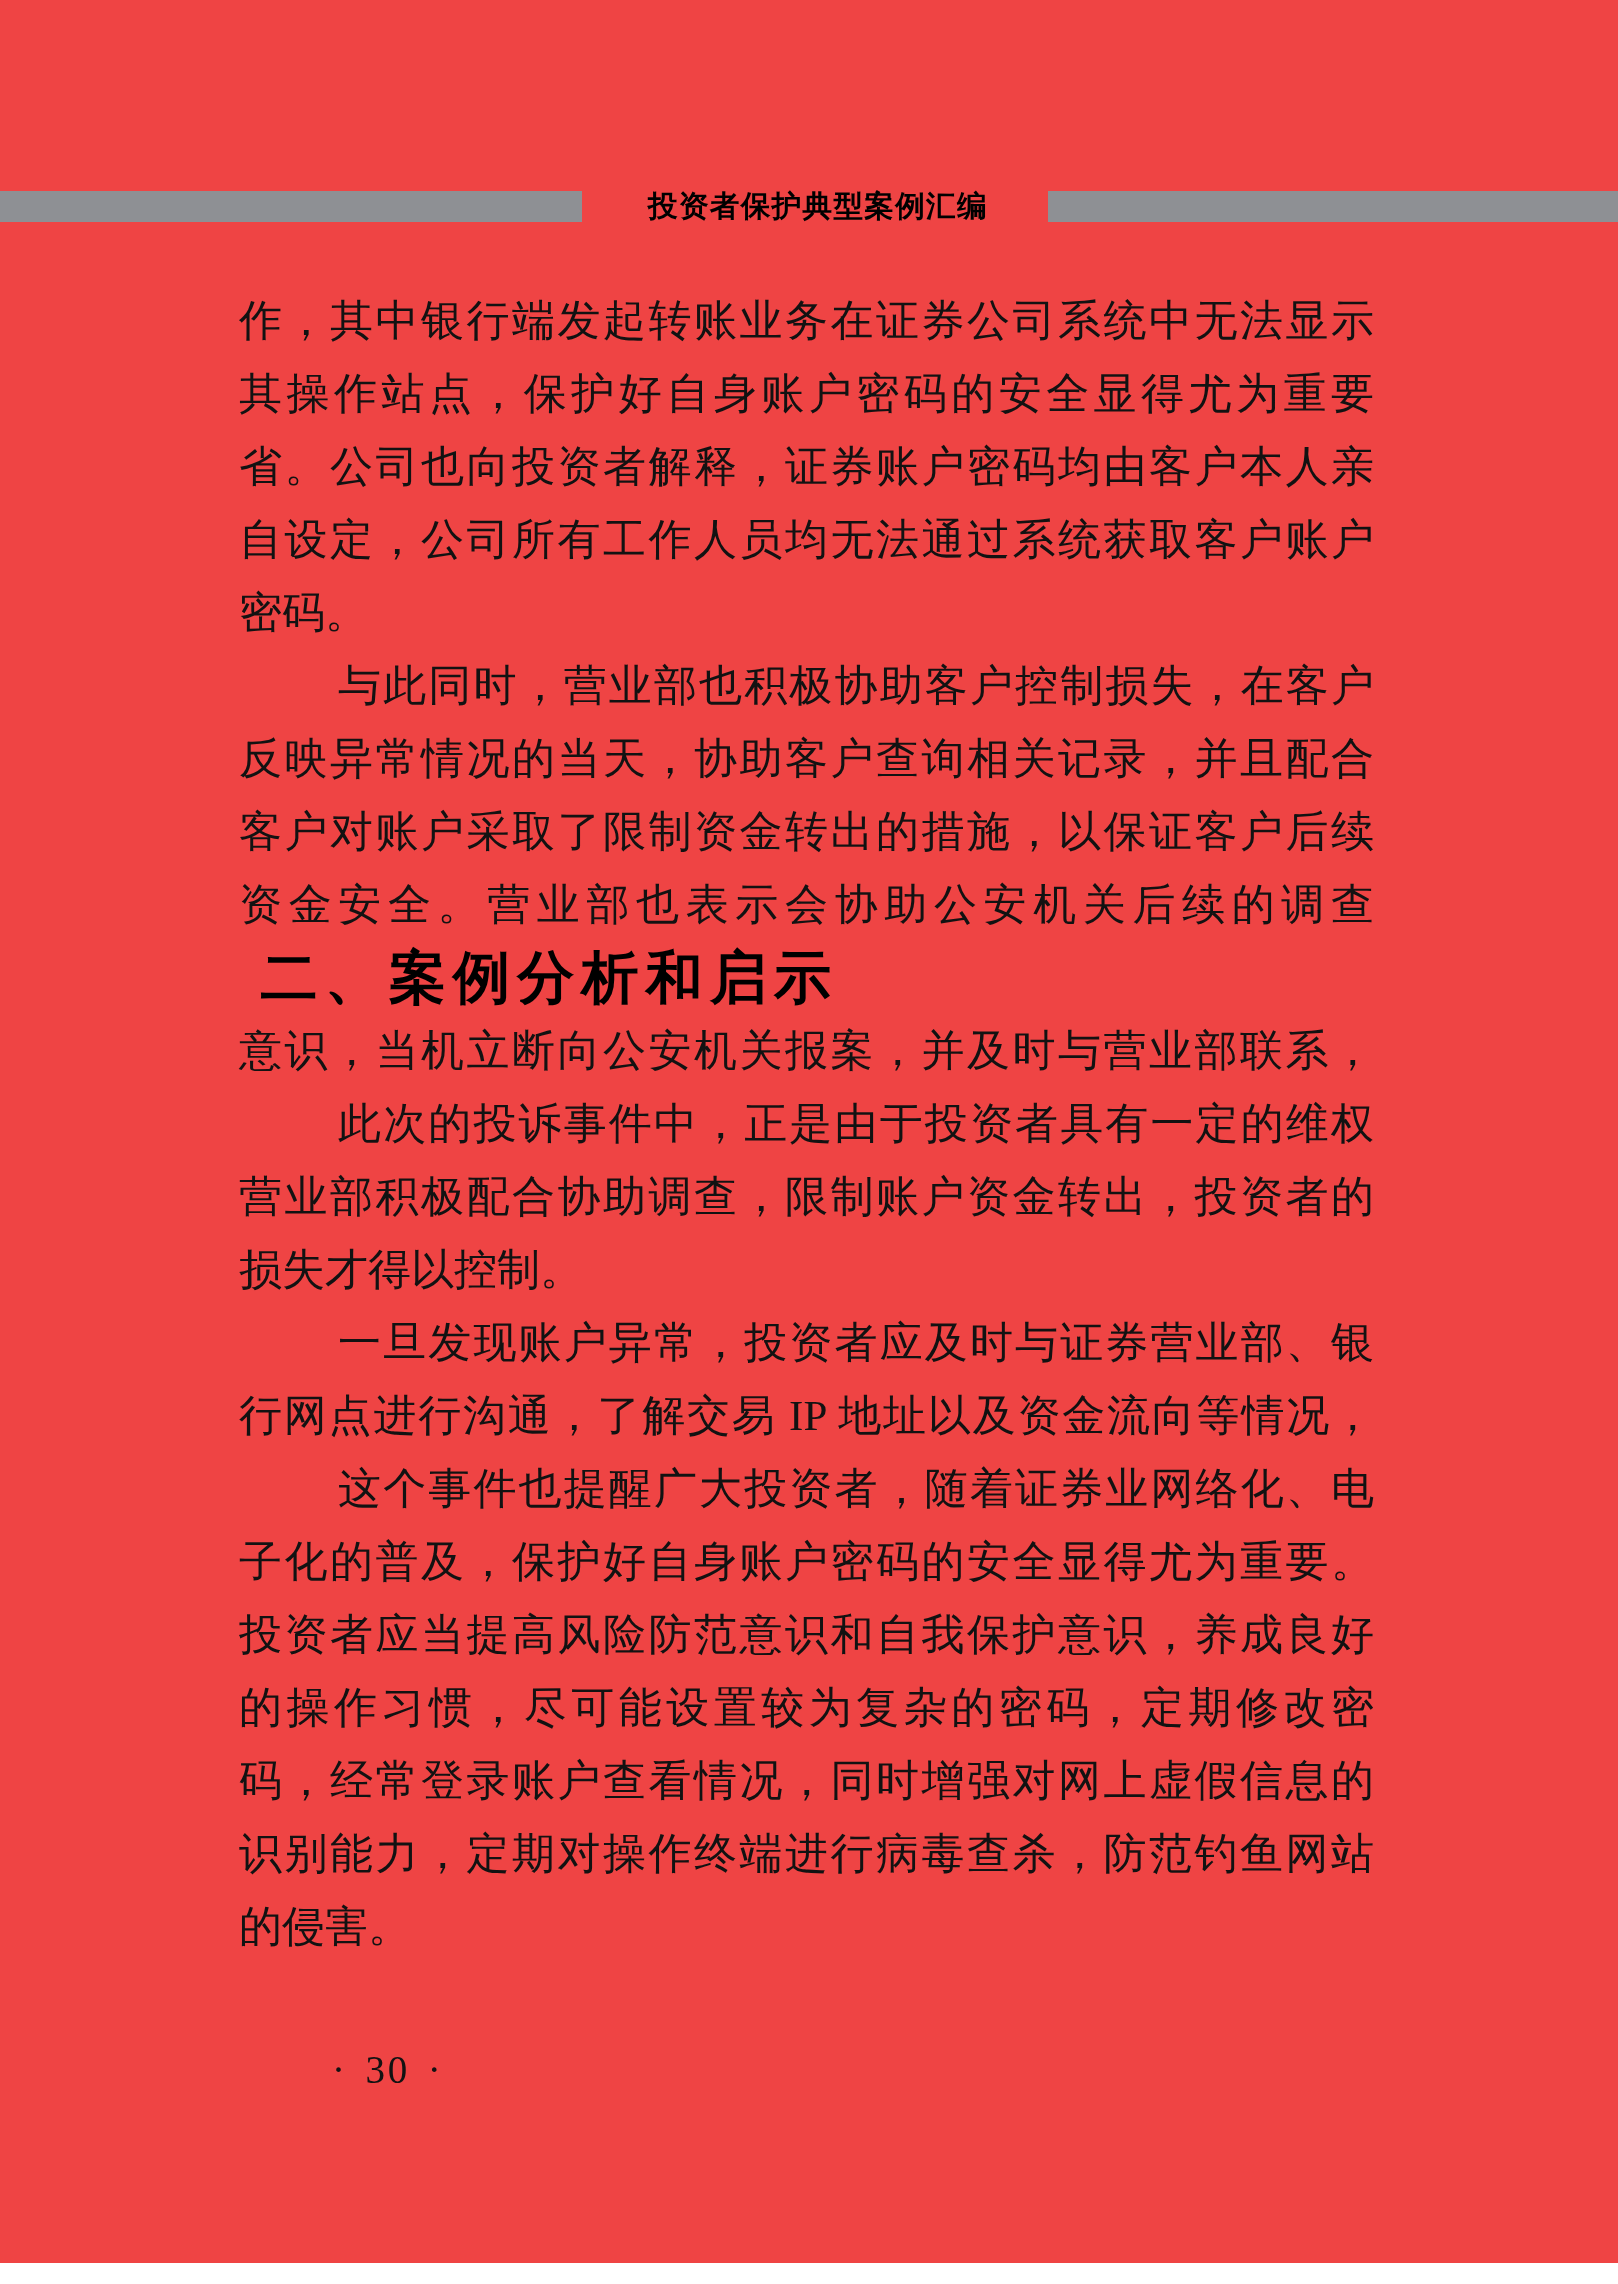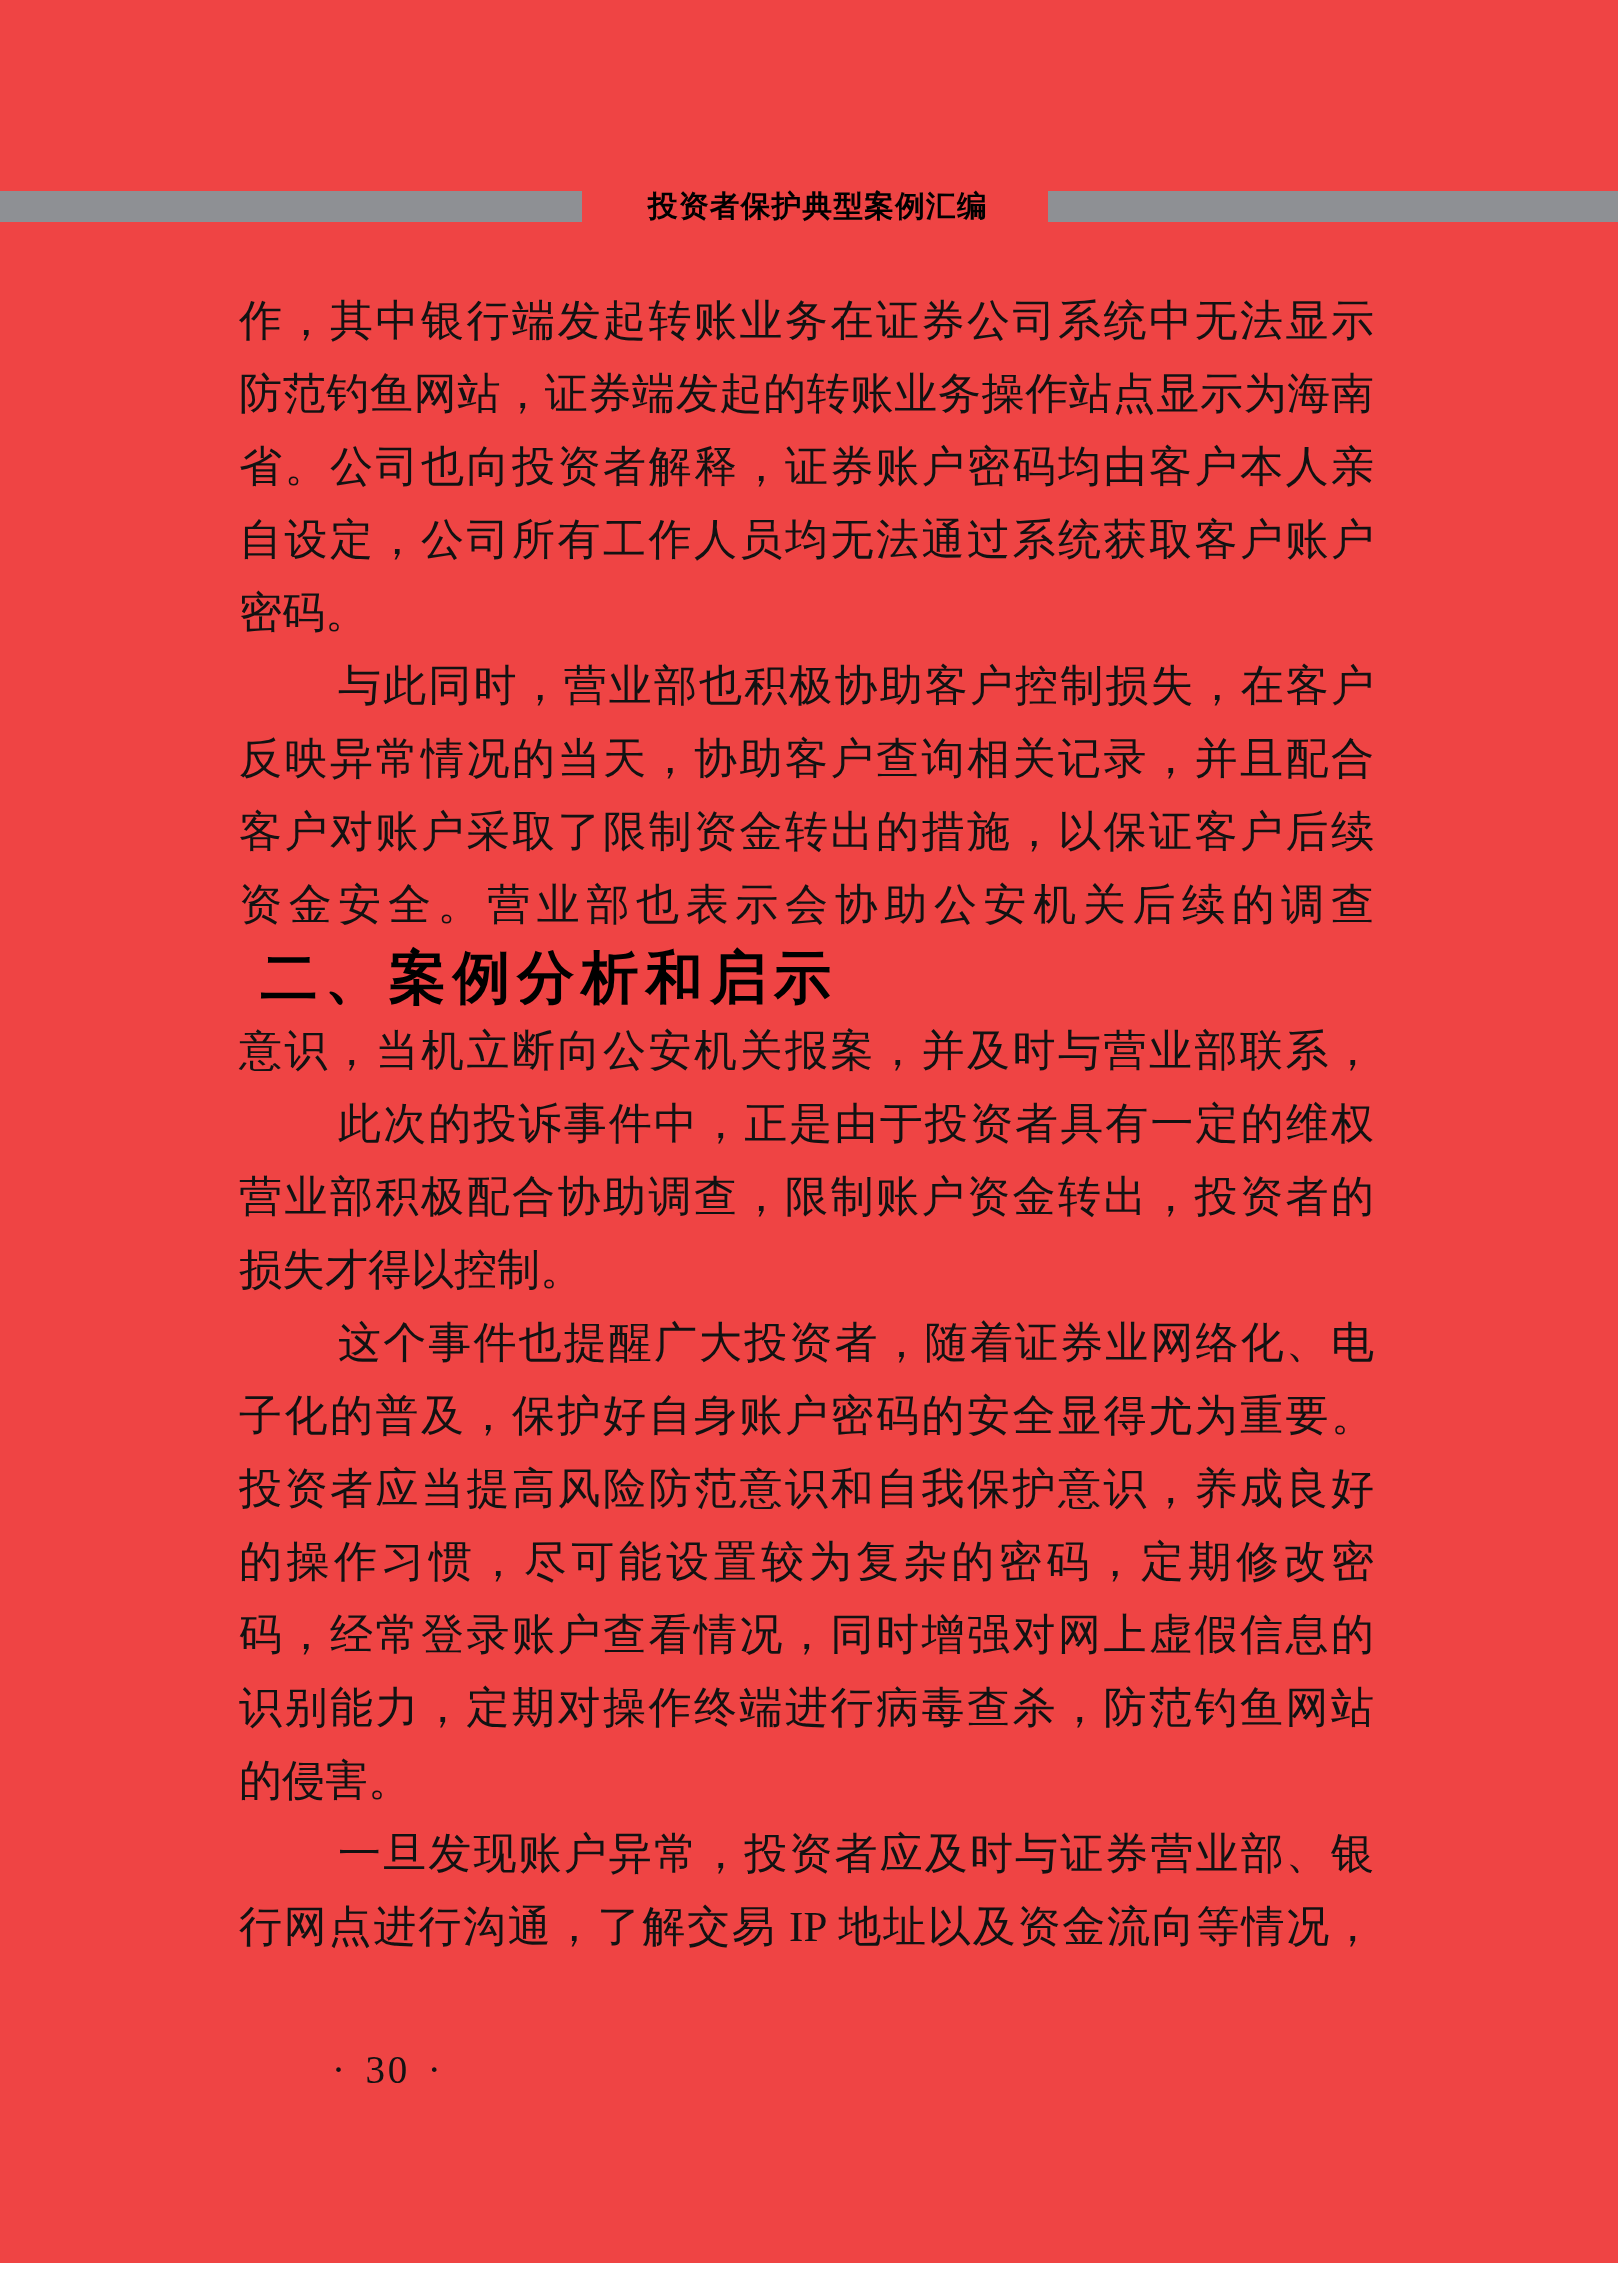--- a/index.html
+++ b/index.html
@@ -93,51 +93,51 @@
 
 <div class="page">
 
   <div class="header-rule left"></div>
   <div class="header-title">投资者保护典型案例汇编</div>
   <div class="header-rule right"></div>
 
   <div class="body-text">
       <div class="para">
         <div class="line">作，其中银行端发起转账业务在证券公司系统中无法显示</div>
-        <div class="line">防范钓鱼网站，证券端发起的转账业务操作站点显示为海南</div>
+        <div class="line">其操作站点，保护好自身账户密码的安全显得尤为重要</div>
         <div class="line">省。公司也向投资者解释，证券账户密码均由客户本人亲</div>
         <div class="line">自设定，公司所有工作人员均无法通过系统获取客户账户</div>
         <div class="line last">密码。</div>
       </div>
       <div class="para">
         <div class="line first-indent">与此同时，营业部也积极协助客户控制损失，在客户</div>
         <div class="line">反映异常情况的当天，协助客户查询相关记录，并且配合</div>
         <div class="line">客户对账户采取了限制资金转出的措施，以保证客户后续</div>
         <div class="line">资金安全。营业部也表示会协助公安机关后续的调查</div>
       </div>
       <div class="para heading">
         <div class="line last">二、案例分析和启示</div>
       </div>
       <div class="para">
         <div class="line">意识，当机立断向公安机关报案，并及时与营业部联系，</div>
         <div class="line first-indent">此次的投诉事件中，正是由于投资者具有一定的维权</div>
         <div class="line">营业部积极配合协助调查，限制账户资金转出，投资者的</div>
         <div class="line last">损失才得以控制。</div>
       </div>
       <div class="para">
+        <div class="line first-indent">一旦发现账户异常，投资者应及时与证券营业部、银</div>
+        <div class="line">行网点进行沟通，了解交易 IP 地址以及资金流向等情况，</div>
+      </div>
+      <div class="para">
         <div class="line first-indent">这个事件也提醒广大投资者，随着证券业网络化、电</div>
         <div class="line">子化的普及，保护好自身账户密码的安全显得尤为重要。</div>
         <div class="line">投资者应当提高风险防范意识和自我保护意识，养成良好</div>
         <div class="line">的操作习惯，尽可能设置较为复杂的密码，定期修改密</div>
         <div class="line">码，经常登录账户查看情况，同时增强对网上虚假信息的</div>
         <div class="line">识别能力，定期对操作终端进行病毒查杀，防范钓鱼网站</div>
         <div class="line last">的侵害。</div>
-      </div>
-      <div class="para">
-        <div class="line first-indent">一旦发现账户异常，投资者应及时与证券营业部、银</div>
-        <div class="line">行网点进行沟通，了解交易 IP 地址以及资金流向等情况，</div>
       </div>
     </div>
 
   <div class="page-number">· 30 ·</div>
 
 </div>
 
 
 </body></html>

